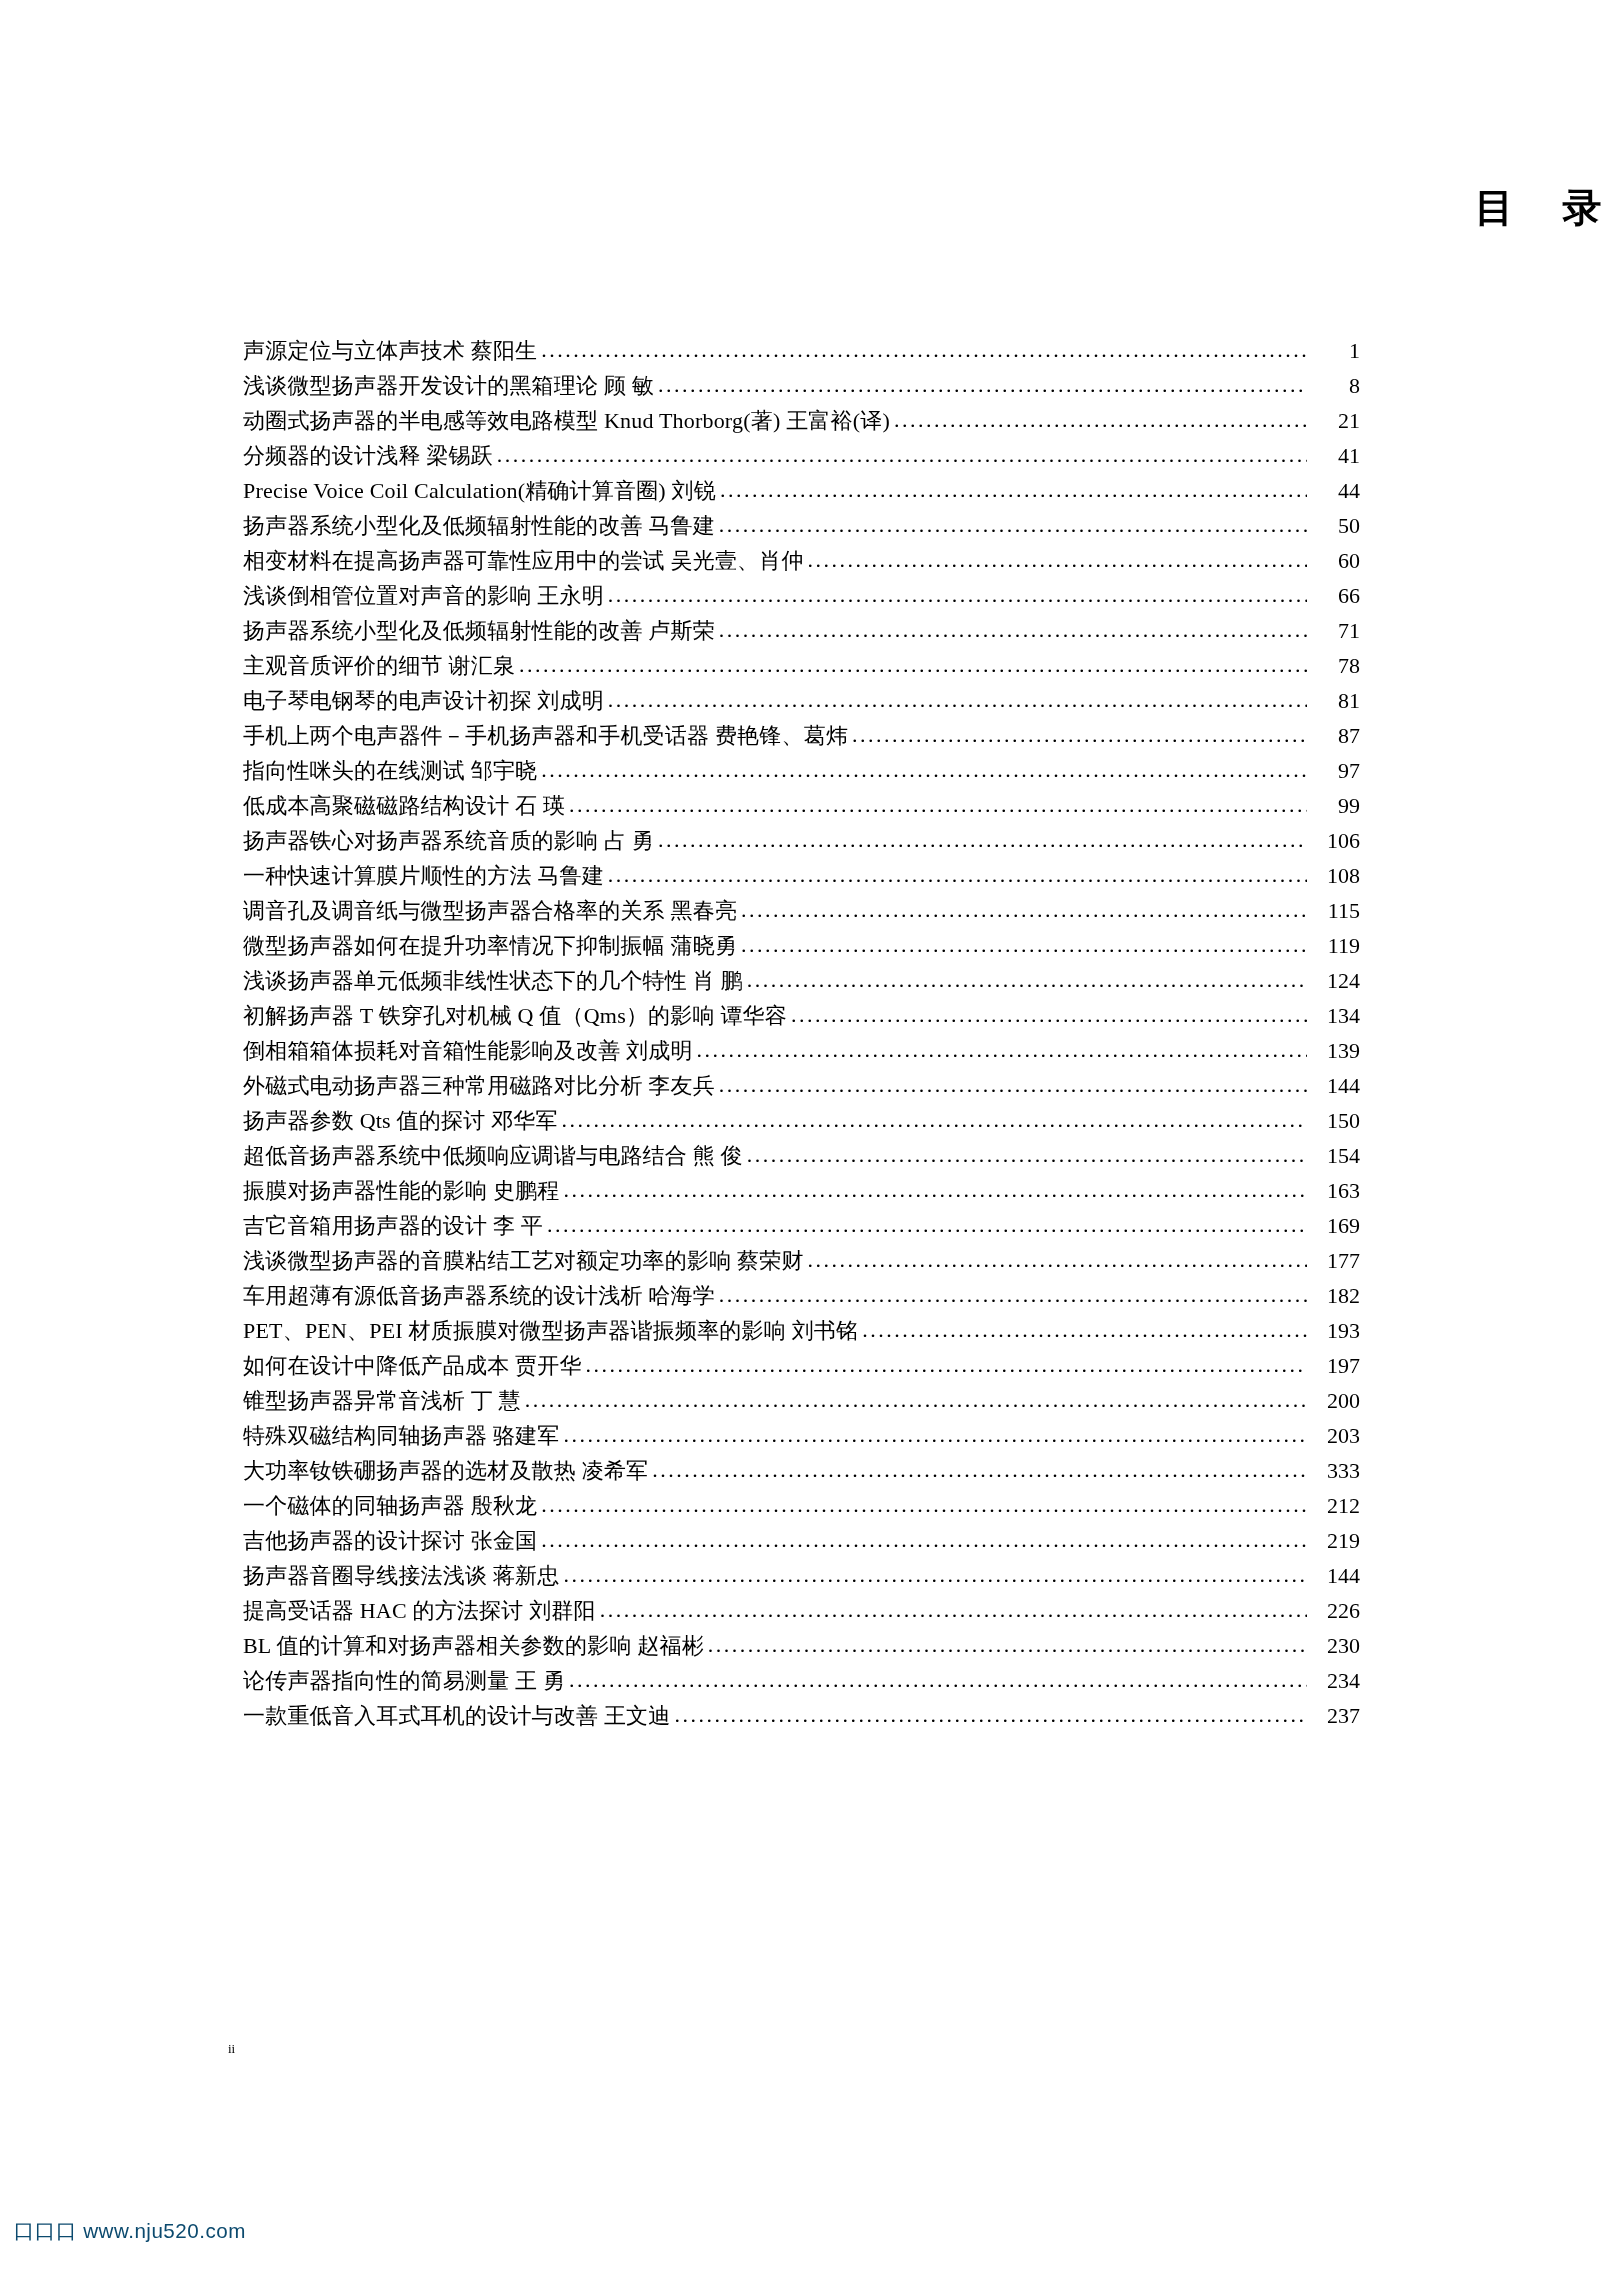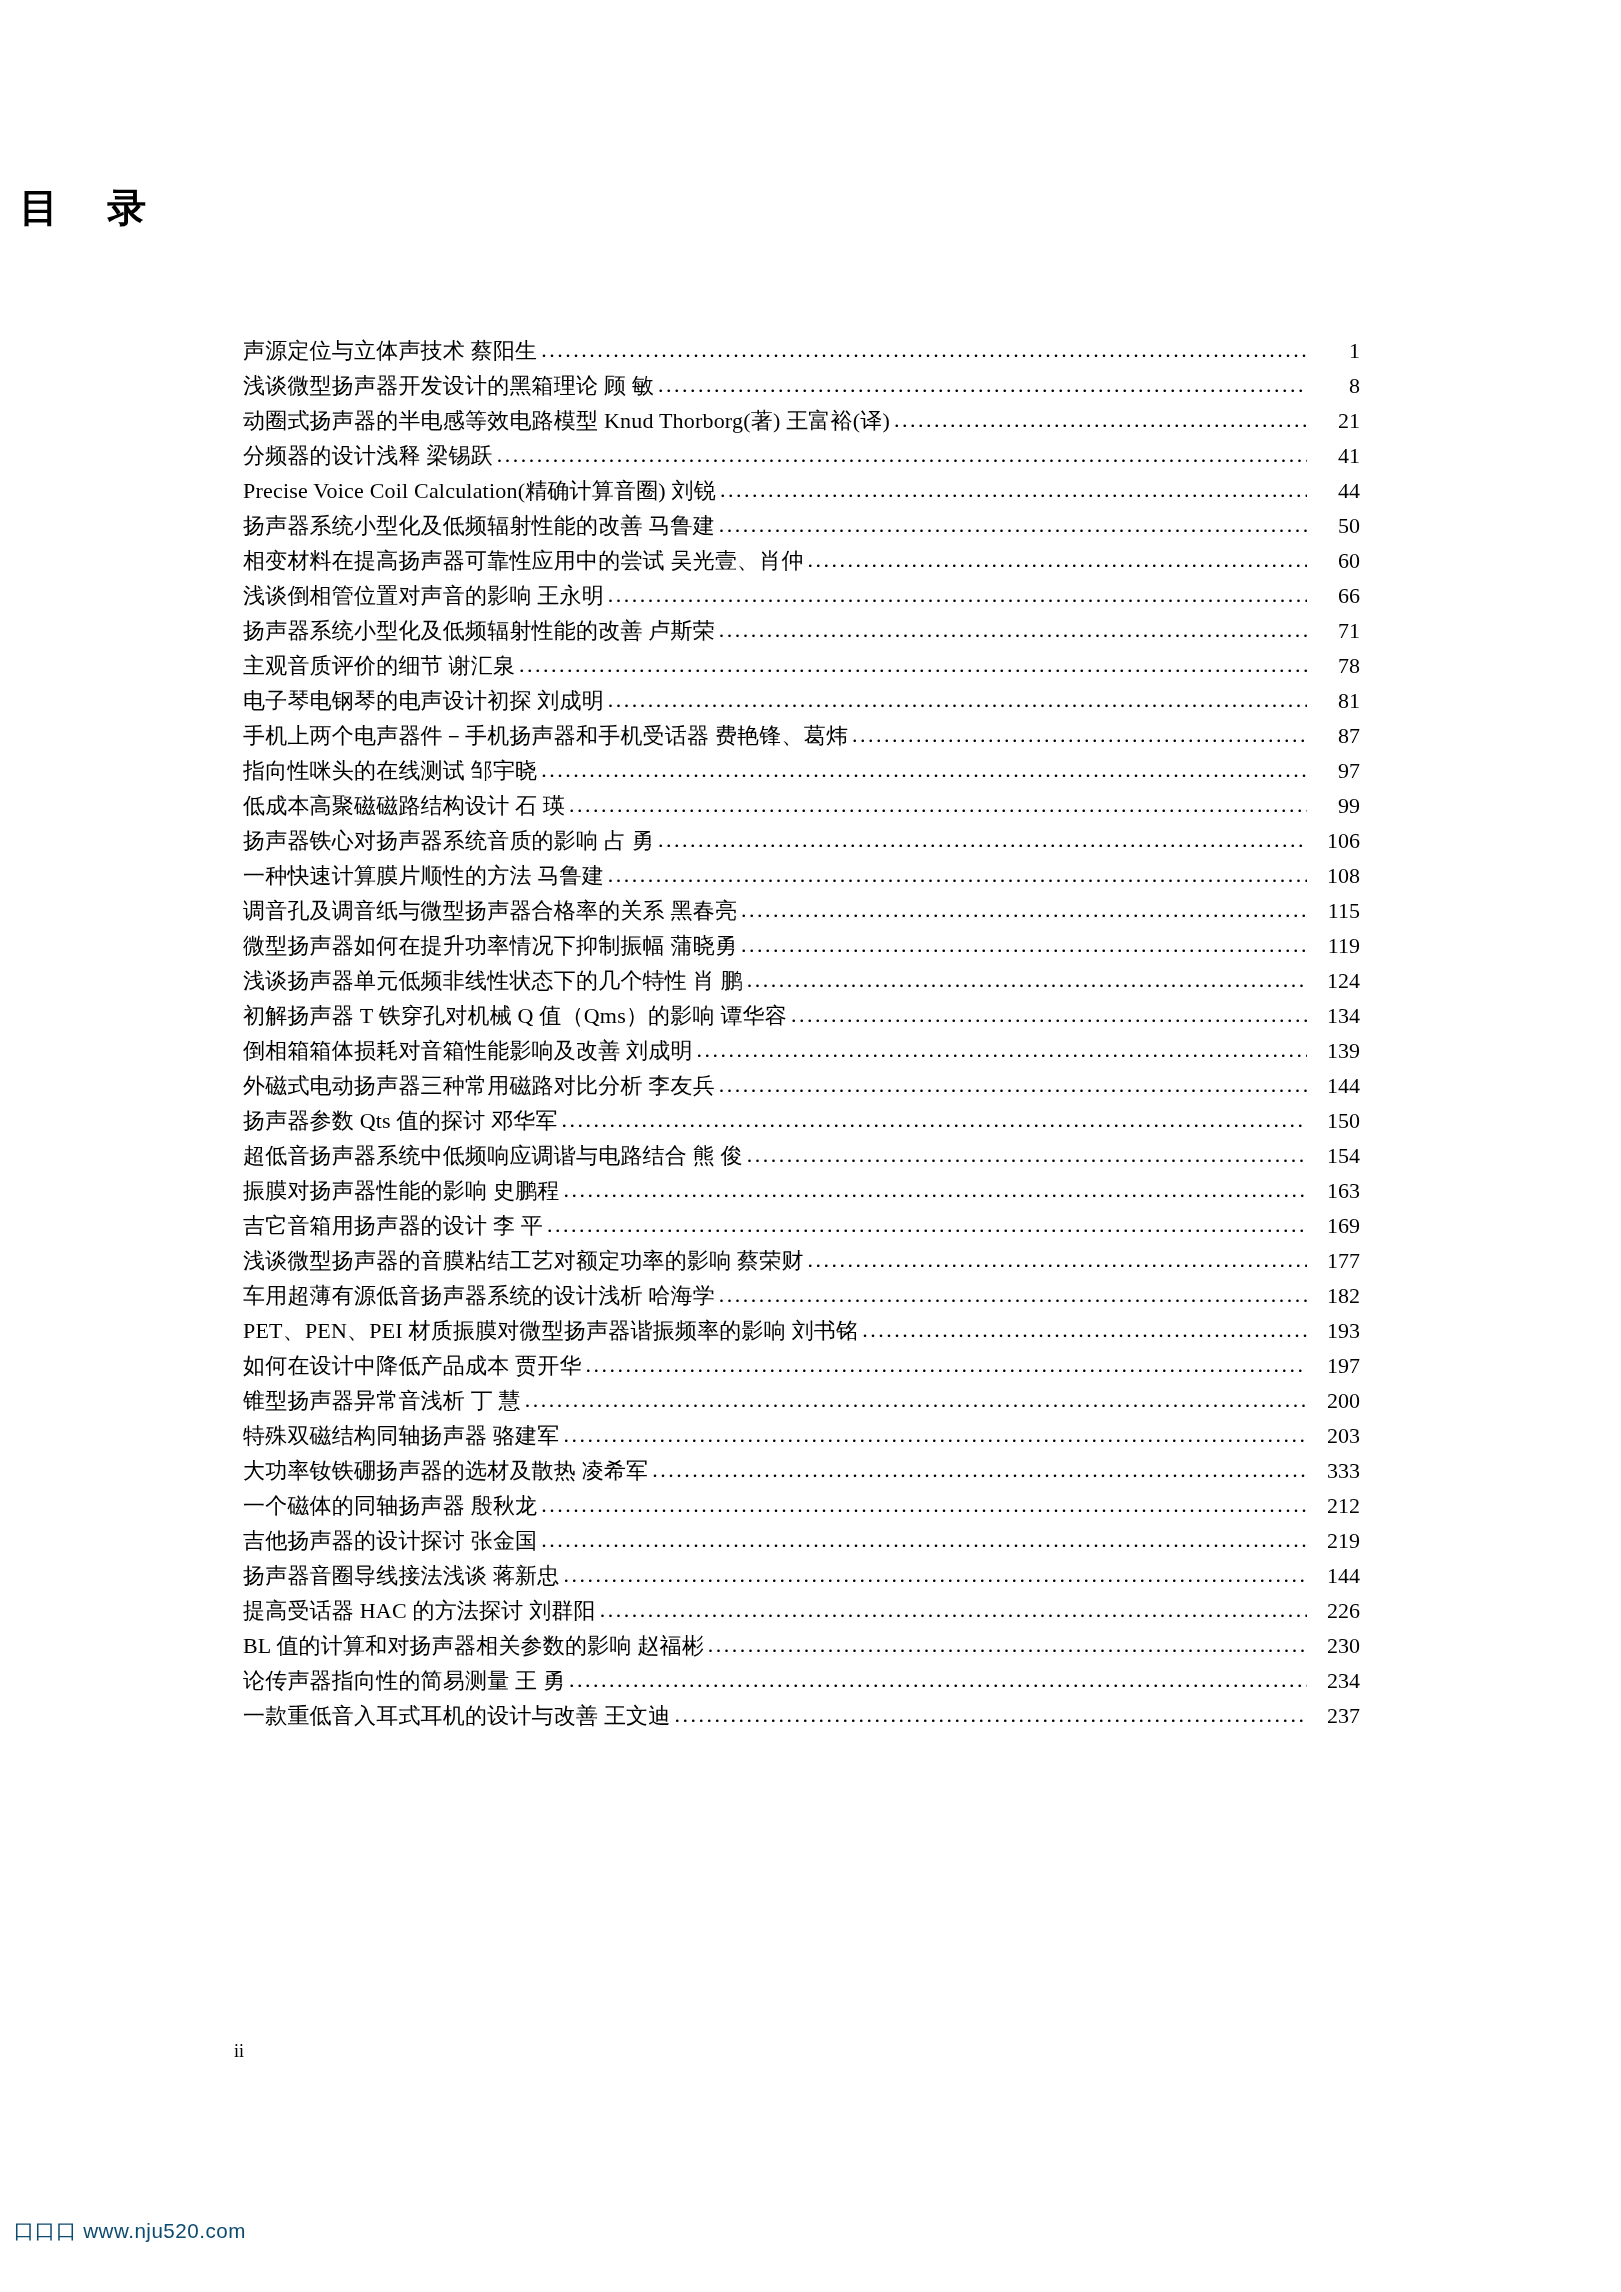--- a/index.html
+++ b/index.html
@@ -19,21 +19,21 @@
     top: 0; left: 0;
     width: 1621px;
     height: 2293px;
     overflow: hidden;
   }
   .toc-title {
     position: absolute;
     top: 181px;
     left: 0;
     width: 1621px;
-    text-align: left;
+    text-align: right;
     font-family: "Liberation Serif", serif;
     font-size: 39px;
     font-weight: bold;
     letter-spacing: 0.5em;
     text-indent: 0.5em;
   }
   .toc-list {
     position: absolute;
     top: 333px;
     left: 243px;
@@ -65,22 +65,22 @@
   .toc-page {
     flex: 0 0 auto;
     width: 51px;
     text-align: right;
     font-family: "Liberation Serif", serif;
     font-size: 22px;
   }
   .folio {
     position: absolute;
     top: 2041px;
-    left: 234px;
-    font-size: 18px;
+    left: 228px;
+    font-size: 13px;
     font-family: "Liberation Serif", serif;
   }
   .watermark {
     position: absolute;
     left: 13.7px;
     top: 2217px;
     font-family: "Liberation Sans", sans-serif;
     font-size: 20.6px;
     color: #0c4a6e;
     letter-spacing: 0.5px;

